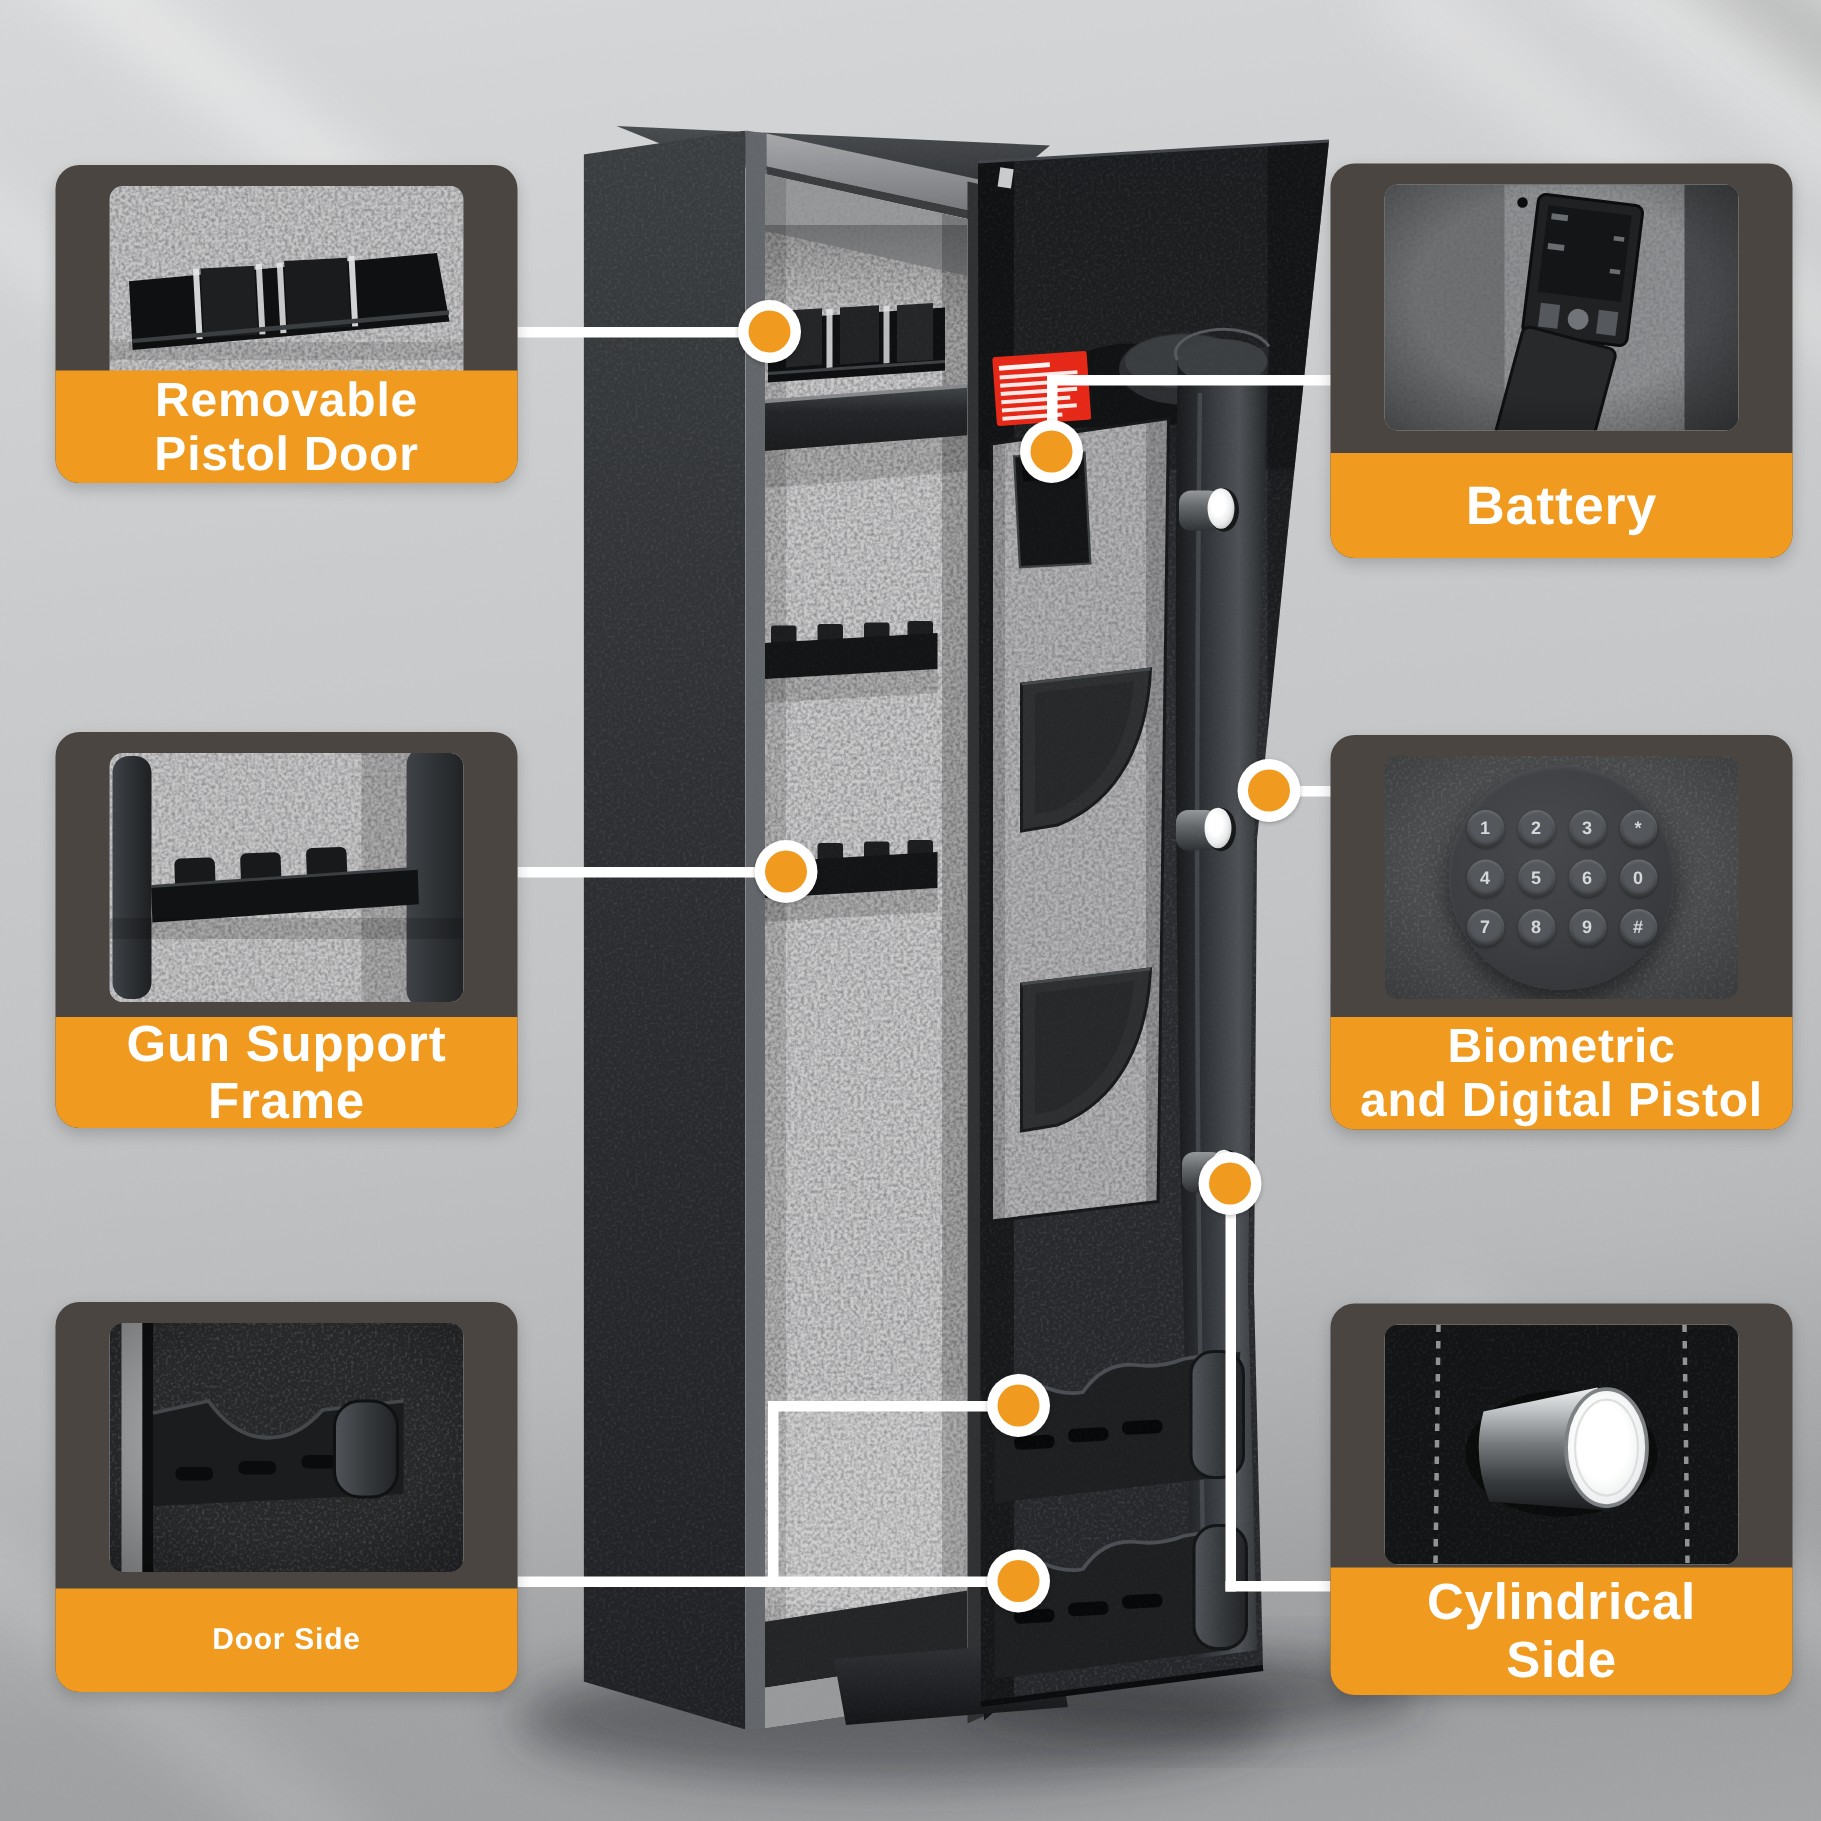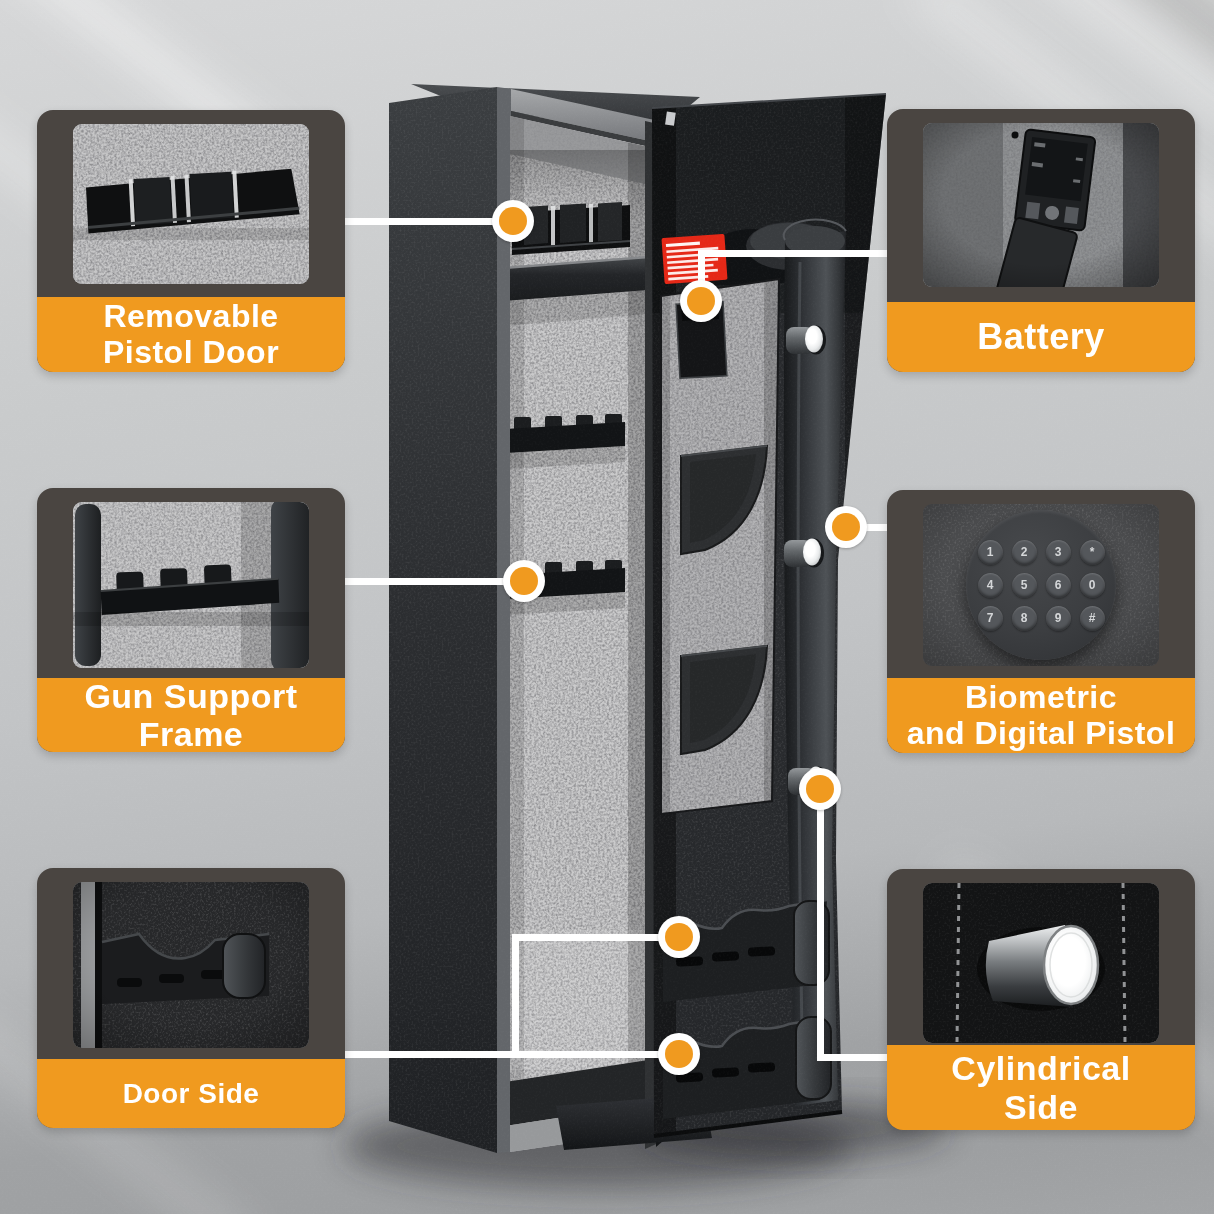--- a/index.html
+++ b/index.html
@@ -302,21 +302,21 @@
   <div class="hline" style="left:817px;top:1054px;width:73px;height:7px;"></div>
 
   <div class="dot" style="left:492px;top:200px;"></div>
   <div class="dot" style="left:680px;top:280px;"></div>
   <div class="dot" style="left:503px;top:560px;"></div>
   <div class="dot" style="left:825px;top:506px;"></div>
   <div class="dot" style="left:658px;top:916px;"></div>
   <div class="dot" style="left:658px;top:1033px;"></div>
   <div class="dot" style="left:799px;top:768px;"></div>
 
-  <div class="card" style="left:37px;top:110px;height:262px;">
+  <div class="card" style="left:37px;top:110px;height:212px;">
     <div class="photo" style="height:160px;">
       <svg viewBox="0 0 236 160" preserveAspectRatio="none">
         <rect width="236" height="160" fill="#c6c6c7"></rect>
         <rect width="236" height="160" filter="url(#nzDark)" opacity="0.6"></rect>
         <g transform="rotate(-3 118 80)">
           <path d="M14,58 L220,50 L226,96 L14,104 Z" fill="#0f1011"></path>
           <rect x="62" y="52" width="36" height="46" fill="#1d1f21"></rect>
           <rect x="118" y="50" width="42" height="46" fill="#191b1d"></rect>
           <rect x="57" y="52" width="4" height="47" fill="#e8e9ea" opacity="0.9"></rect>
           <rect x="99" y="51" width="4" height="47" fill="#e8e9ea" opacity="0.85"></rect>
@@ -434,21 +434,21 @@
           <g fill="#0a0b0c">
             <rect x="44" y="96" width="25" height="9" rx="4"></rect>
             <rect x="86" y="92" width="25" height="9" rx="4"></rect>
             <rect x="128" y="88" width="25" height="9" rx="4"></rect>
           </g>
           <rect x="150" y="52" width="42" height="64" rx="17" fill="url(#gClamp)" stroke="#101112" stroke-width="2"></rect>
         </g>
         <rect width="236" height="166" fill="url(#rVig)" opacity="0.7"></rect>
       </svg>
     </div>
-    <div class="band" style="height:69px;font-size:28px;">
+    <div class="band" style="height:69px;font-size:20px;">
       <span>Door Side</span>
     </div>
   </div>
 
   <div class="card" style="left:887px;top:869px;height:261px;">
     <div class="photo" style="height:160px;">
       <svg viewBox="0 0 236 160" preserveAspectRatio="none">
         <rect width="236" height="160" fill="#131415"></rect>
         <rect width="236" height="160" filter="url(#nzLight)" opacity="0.12"></rect>
         <line x1="36" y1="0" x2="34" y2="160" stroke="#a8aaac" stroke-width="3" stroke-dasharray="5 6" opacity="0.85"></line>

